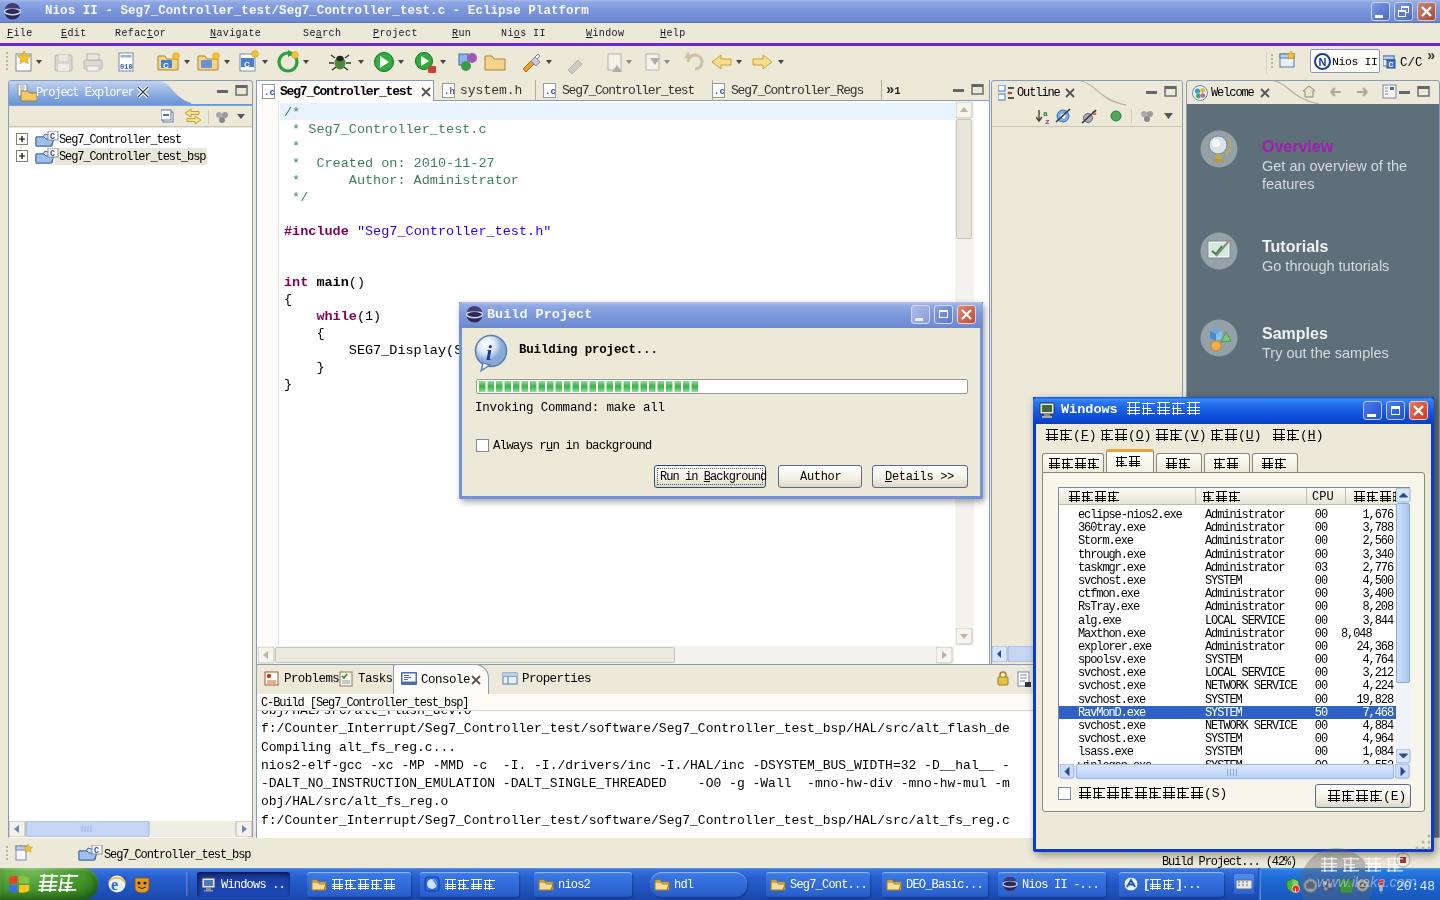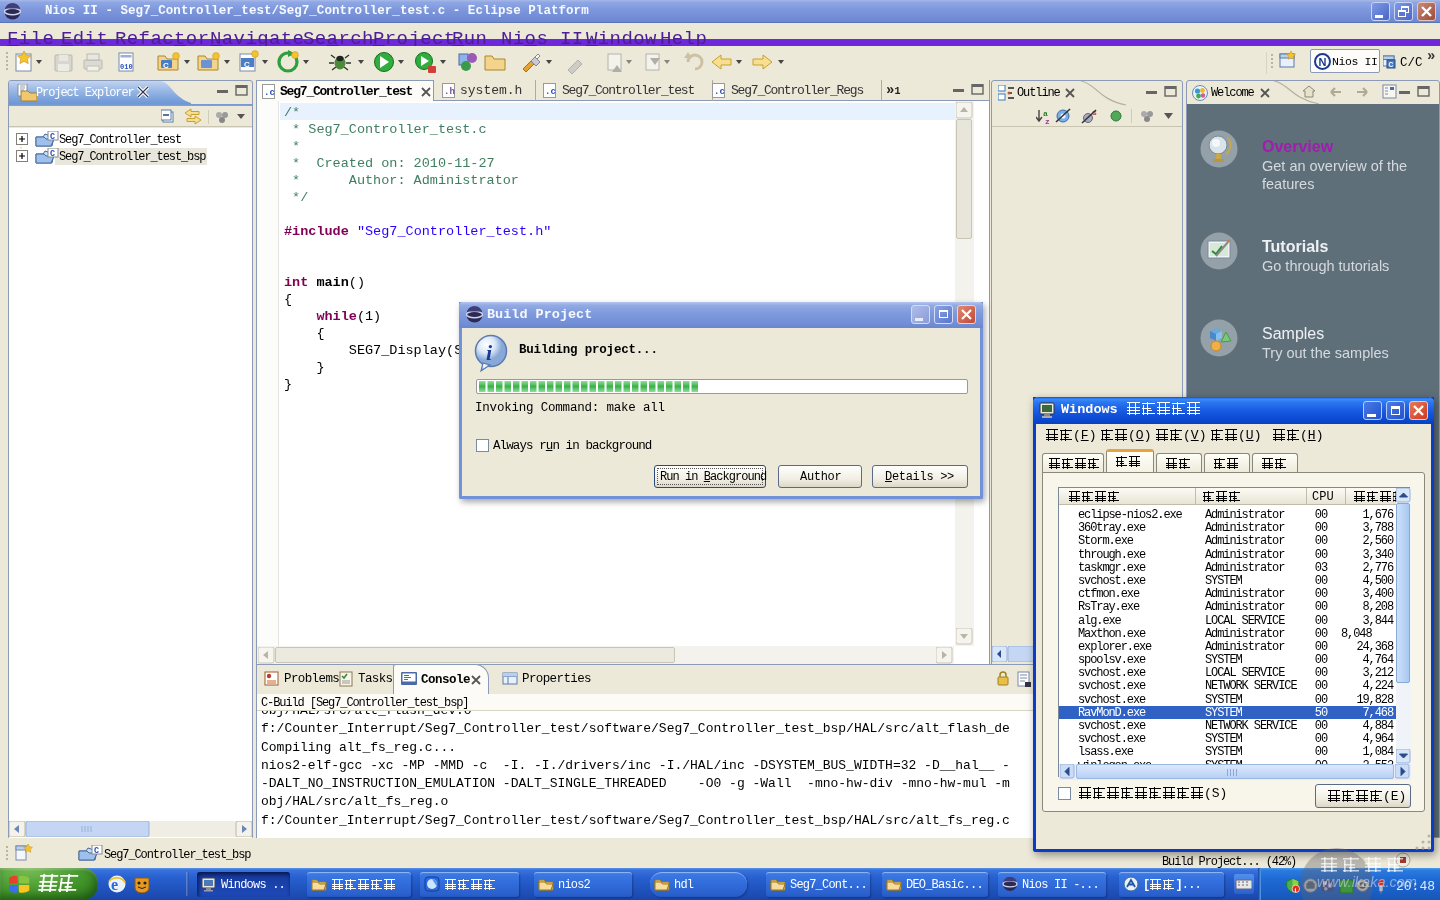--- a/index.html
+++ b/index.html
@@ -36,21 +36,21 @@
     <div class="abs" style="left:6px;top:3px;width:8px;height:7px;border:1px solid #fff;border-top-width:2px"></div>
     <div class="abs" style="left:3px;top:7px;width:8px;height:7px;border:1px solid #fff;border-top-width:2px;background:#5a76ce"></div>
   </div>
   <div class="abs" style="left:1417px;top:2px;width:19px;height:19px;border-radius:3px;background:linear-gradient(135deg,#c88a78,#a04a38);border:1px solid #e0c8c0">
     <svg width="17" height="17">
         <path d="M4 4 L13 13 M13 4 L4 13" stroke="#fff" stroke-width="2.4"></path>
       </svg>
   </div>
 </div>
 
-<div class="abs" style="left:0;top:23px;width:1440px;height:23px;background:#ece9d8;font-size:19px;letter-spacing:0.4px;color:#4c1d95;border-bottom:7px solid #6d28d9">
+<div class="abs" style="left:0;top:23px;width:1440px;height:23px;background:#ece9d8;font-size:10px;letter-spacing:0.4px;color:#0f172a;border-bottom:3px solid #6d28d9">
   <span class="abs" style="left:7px;top:5px"><u>F</u>ile</span>
   <span class="abs" style="left:61px;top:5px"><u>E</u>dit</span>
   <span class="abs" style="left:115px;top:5px">Refac<u>t</u>or</span>
   <span class="abs" style="left:210px;top:5px"><u>N</u>avigate</span>
   <span class="abs" style="left:303px;top:5px">Se<u>a</u>rch</span>
   <span class="abs" style="left:373px;top:5px"><u>P</u>roject</span>
   <span class="abs" style="left:452px;top:5px"><u>R</u>un</span>
   <span class="abs" style="left:501px;top:5px">Ni<u>o</u>s II</span>
   <span class="abs" style="left:586px;top:5px"><u>W</u>indow</span>
   <span class="abs" style="left:660px;top:5px"><u>H</u>elp</span>
@@ -485,21 +485,21 @@
   <span class="abs" style="left:76px;top:177px;font-family:'Liberation Sans',sans-serif;font-size:14.5px;color:#d4dade;width:172px;line-height:18px">Go through tutorials</span>
 
   <svg class="abs" style="left:14px;top:239px" width="38" height="38">
     <circle cx="19" cy="19" r="18.5" fill="#94a1a9"></circle>
     <path d="M10 12 l6 -3 6 3 -6 3z" fill="#6aa8e0"></path>
       <path d="M10 12 v7 l6 3 v-7z" fill="#4a88c8"></path>
       <path d="M22 12 v7 l-6 3 v-7z" fill="#88c0ec"></path>
     <path d="M26 13 l5 9 -10 1z" fill="#7ac87a" stroke="#4a9a4a"></path>
     <circle cx="16" cy="27" r="5" fill="#f0b048" stroke="#c88828"></circle>
   </svg>
-  <span class="abs" style="left:76px;top:245px;font-family:'Liberation Sans',sans-serif;font-size:16px;font-weight:normal;color:#eef1f3">Samples</span>
+  <span class="abs" style="left:76px;top:245px;font-family:'Liberation Sans',sans-serif;font-size:16px;font-weight:bold;color:#eef1f3">Samples</span>
   <span class="abs" style="left:76px;top:264px;font-family:'Liberation Sans',sans-serif;font-size:14.5px;color:#d4dade;width:172px;line-height:18px">Try out the samples</span>
 </div>
 
 <div class="abs" id="console" style="left:256px;top:664px;width:778px;height:174px">
   <div class="abs" style="left:0;top:0;width:778px;height:174px;border:1px solid #8a9ab8;border-bottom:none;background:#fff"></div>
   <div class="abs" style="left:1px;top:1px;width:776px;height:29px;background:#ece9d8"></div>
 
   <div class="abs" style="left:8px;top:7px;font-size:12.5px;color:#000">
     <svg class="abs" style="left:0;top:0" width="16" height="16">
         <rect x="1" y="1" width="13" height="13" fill="#fff" stroke="#a05a2a"></rect>
@@ -516,21 +516,21 @@
       </svg>
     <span class="abs" style="left:19px;top:1px;letter-spacing:-0.6px">Tasks</span>
   </div>
 
   <div class="abs" style="left:137px;top:0;width:96px;height:30px;background:#fcfbf7;border:1px solid #8a9ab8;border-bottom:none;border-radius:3px 14px 0 0">
     <svg class="abs" style="left:7px;top:7px" width="17" height="16">
         <rect x="0" y="0" width="16" height="13" rx="1" fill="#4a6aa8"></rect>
         <rect x="1.5" y="1.5" width="13" height="8" fill="#fff"></rect>
         <path d="M3 3.5 h5 M3 5.5 h7 M3 7.5 h4" stroke="#4a6aa8" stroke-width="1"></path>
       </svg>
-    <span class="abs" style="left:27px;top:8px;font-size:12.5px;letter-spacing:-0.5px;font-weight:bold;color:#000">Console</span>
+    <span class="abs" style="left:27px;top:8px;font-size:12.5px;letter-spacing:-0.5px;font-weight:normal;color:#000">Console</span>
     <svg class="abs" style="left:76px;top:9px" width="12" height="12">
         <path d="M2 2 L10 10 M10 2 L2 10" stroke="#555" stroke-width="1.8"></path>
       </svg>
   </div>
   <div class="abs" style="left:246px;top:7px;font-size:12.5px;color:#000">
     <svg class="abs" style="left:0;top:0" width="16" height="16">
         <rect x="1" y="2" width="14" height="11" fill="#e8f0fc" stroke="#5a7aa8"></rect>
         <path d="M1 5.5 h14 M6 2 v11" stroke="#5a7aa8" stroke-width="1"></path>
         <rect x="1" y="2" width="14" height="3.5" fill="#b8d0f0"></rect>
       </svg>

